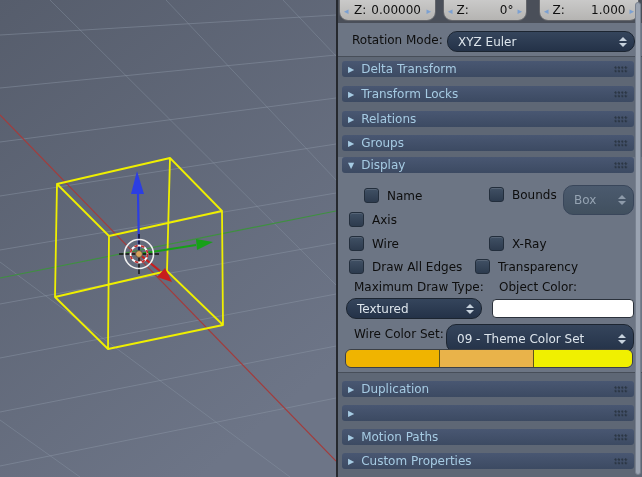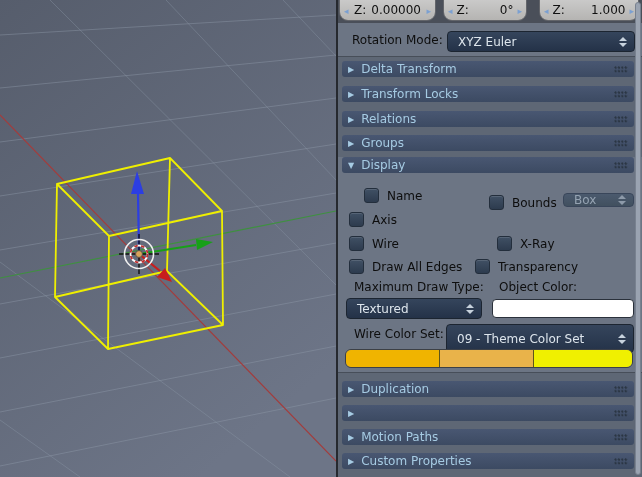--- a/index.html
+++ b/index.html
@@ -31,21 +31,21 @@
     border:1px solid #63656a; border-radius:0 0 9px 9px;
     display:flex; align-items:flex-end; padding:0 4px 3px 4px;
     font-size:12px; color:#101010;
   }
   .numfield .mid { flex:1; display:flex; justify-content:space-between; padding:0 4px; }
   .numfield .mid.center { justify-content:center; gap:5px; }
   .stepper { font-size:9px; color:#7ba0d2; line-height:12px; cursor:pointer; }
   .panel-label { position:absolute; font-size:12px; color:#0e0e0e; white-space:nowrap; }
 
   .dropdown {
-    position:absolute; border-radius:4px;
+    position:absolute; border-radius:10px;
     background:linear-gradient(#35455c,#243248);
     border:1px solid #1c2531; color:#dde5ec; font-size:12px;
     display:flex; align-items:center; padding:0 20px 0 10px; white-space:nowrap;
   }
   .dropdown.disabled {
     background:linear-gradient(#4b5a6e,#41505f);
     border-color:#39465a; color:#95a3b2;
   }
   .updown { position:absolute; right:7px; top:50%; transform:translateY(-50%);
     display:flex; flex-direction:column; gap:2px; }
@@ -220,32 +220,32 @@
       </div>
       <div class="check-row" style="left:11px; top:79px;">
         <span class="checkbox"></span>
         <span class="check-label">Wire</span>
       </div>
       <div class="check-row" style="left:11px; top:102px;">
         <span class="checkbox"></span>
         <span class="check-label">Draw All Edges</span>
       </div>
 
-      <div class="check-row" style="left:151px; top:38px;justify-content:flex-end;">
+      <div class="check-row" style="left:151px; top:30px;justify-content:flex-end;">
         <span class="checkbox"></span>
         <span class="check-label">Bounds</span>
       </div>
-      <div class="dropdown disabled" style="left:225px; top:36px; width:71px; height:14px;">
+      <div class="dropdown disabled" style="left:225px; top:28px; width:71px; height:30px;">
         <span>Box</span>
         <span class="updown">
             <span class="tri-up"></span>
             <span class="tri-down"></span>
           </span>
       </div>
-      <div class="check-row" style="left:159px; top:79px;">
+      <div class="check-row" style="left:151px; top:79px;">
         <span class="checkbox"></span>
         <span class="check-label">X-Ray</span>
       </div>
       <div class="check-row" style="left:137px; top:102px;">
         <span class="checkbox"></span>
         <span class="check-label">Transparency</span>
       </div>
 
       <div class="panel-label" style="left:16px; top:123px;">Maximum Draw Type:</div>
       <div class="panel-label" style="left:161px; top:123px;">Object Color:</div>

